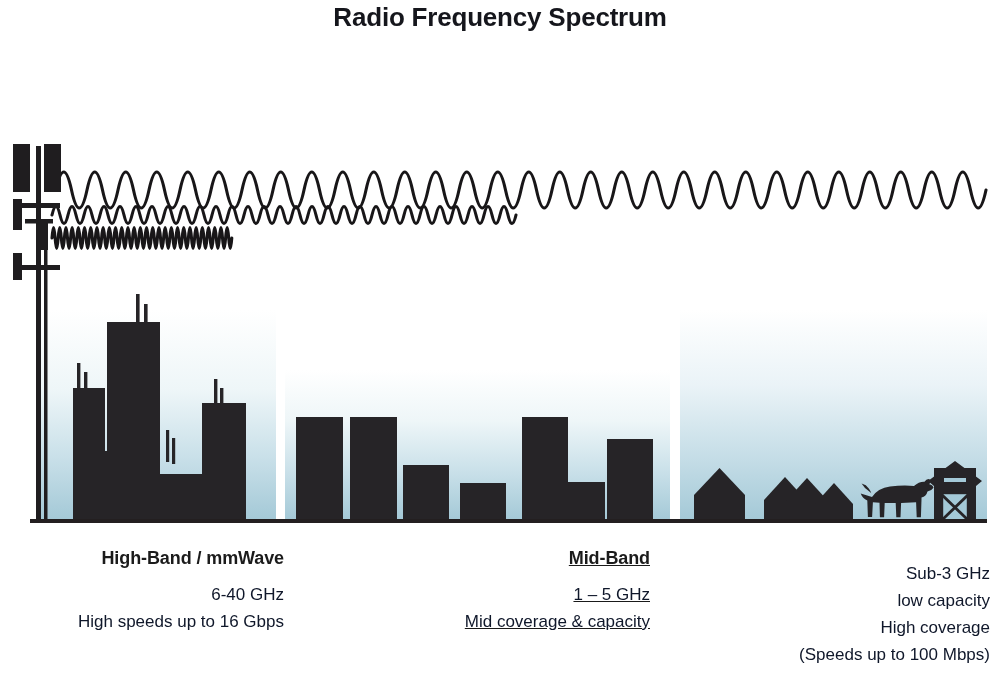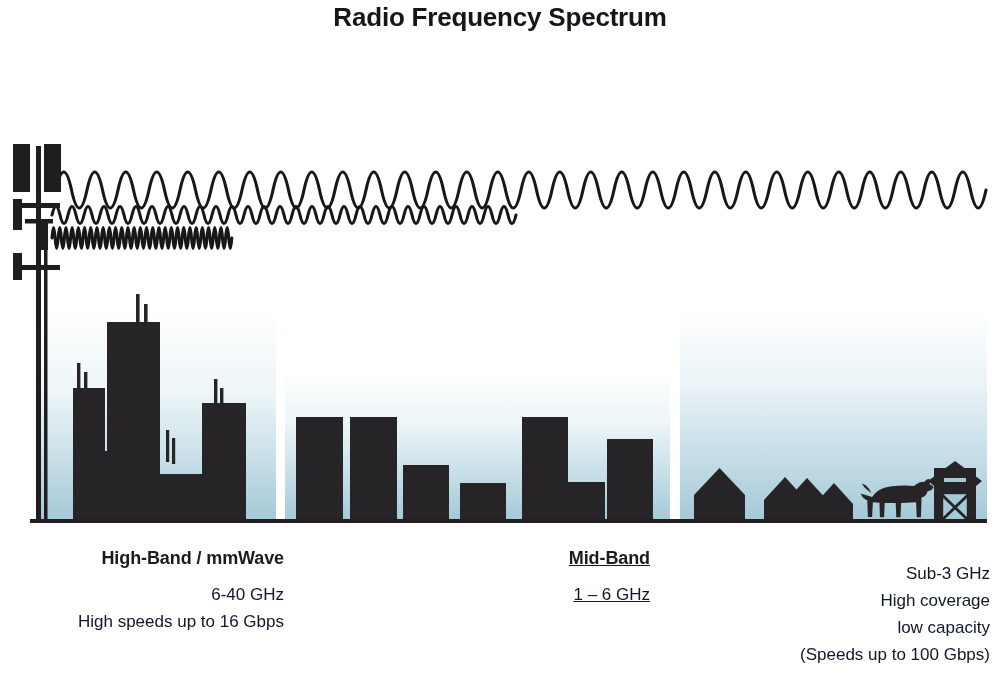--- a/index.html
+++ b/index.html
@@ -243,26 +243,27 @@
     <div class="cap-heading">High-Band / mmWave</div>
     <div class="cap-lines">
       <div class="cap-line">6-40 GHz</div>
       <div class="cap-line">High speeds up to 16 Gbps</div>
     </div>
   </div>
 
   <div class="caption" id="cap-mid">
     <div class="cap-heading">Mid-Band</div>
     <div class="cap-lines">
-      <div class="cap-line">1 – 6 GHz</div>
+      <div class="cap-line">1 – 5 GHz</div>
+      <div class="cap-line">Mid coverage &amp; capacity</div>
     </div>
   </div>
 
   <div class="caption" id="cap-low">
     <div class="cap-lines">
       <div class="cap-line">Sub-3 GHz</div>
+      <div class="cap-line">low capacity</div>
       <div class="cap-line">High coverage</div>
-      <div class="cap-line">low capacity</div>
-      <div class="cap-line">(Speeds up to 100 Gbps)</div>
+      <div class="cap-line">(Speeds up to 100 Mbps)</div>
     </div>
   </div>
 
 </div>
 
 </body></html>

